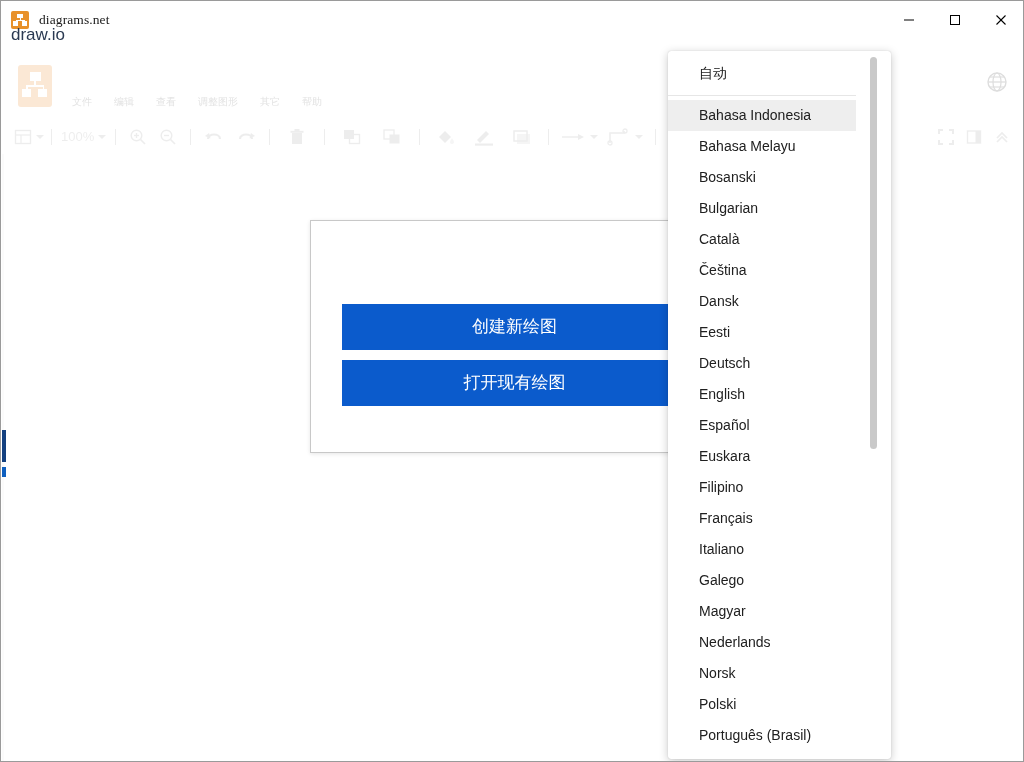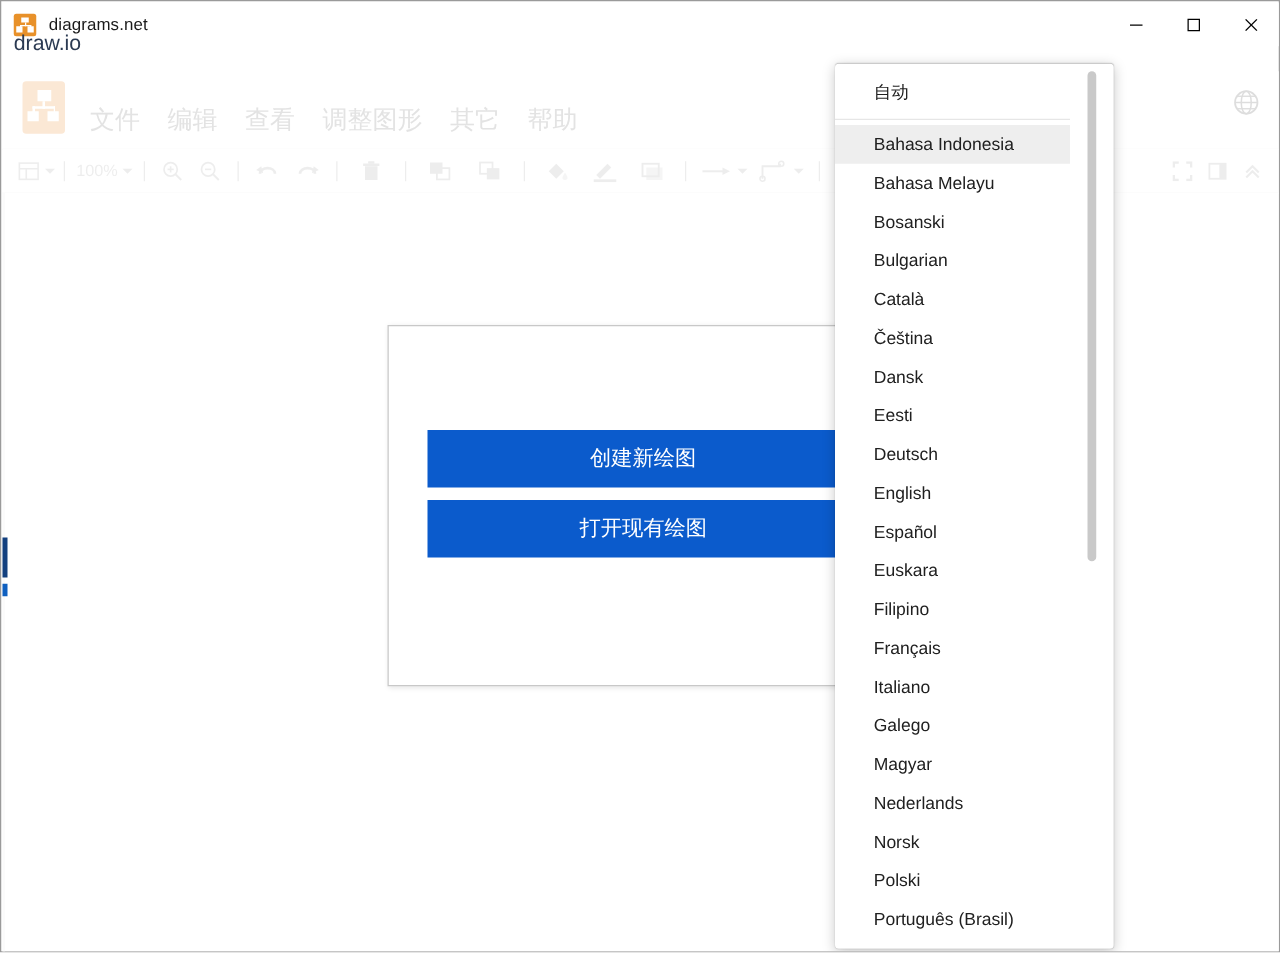--- a/index.html
+++ b/index.html
@@ -56,20 +56,21 @@
   #app-logo .lnk1 { width: 1px; height: 3px; left: 8.5px; top: 7.5px; }
   #app-logo .lnk2 { width: 9px; height: 1px; left: 4.5px; top: 9px; }
   #app-logo .lnk3 { width: 1px; height: 2px; left: 4.5px; top: 9px; }
   #app-logo .lnk4 { position:absolute; width: 1px; height: 2px; left: 13px; top: 9px; background:#ffffff;}
 
   #title-text {
     margin-left: 10px;
     font-size: 13.5px;
     color: #1a1a1a;
     letter-spacing: 0.1px;
+    font-family: Liberation Serif, serif;
   }
   #win-controls {
     position: absolute;
     right: 0; top: 0;
     height: 35px;
     display: flex;
   }
   .win-btn {
     width: 46px; height: 35px;
     display: flex; align-items: center; justify-content: center;
@@ -114,21 +115,21 @@
   #menu-items {
     position: absolute;
     left: 70px; top: 0;
     height: 62px;
     display: flex;
     align-items: flex-end;
     padding-bottom: 10px;
     box-sizing: border-box;
   }
   .menu-item {
-    font-size: 20px;
+    font-size: 10px;
     color: #e3e3e3;
     margin-right: 22px;
     cursor: default;
     white-space: nowrap;
     font-family: Liberation Mono, monospace;
   }
   #globe-btn {
     position: absolute;
     right: 16px; top: 14px;
     width: 22px; height: 22px;
@@ -191,26 +192,25 @@
     position: absolute;
     left: 0; top: 313px;
     width: 4px; height: 10px;
     background: #0f5fbf;
   }
 
   
   #splash-dialog {
     position: absolute;
     left: 309px; top: 219px;
-    width: 406px; height: 289px;
+    width: 406px; height: 233px;
     background: #ffffff;
     border: 1px solid #c8c8c8;
     box-sizing: border-box;
     box-shadow: 0 1px 4px rgba(0,0,0,0.10);
-    margin-top: 40px;
   }
   #splash-buttons {
     position: absolute;
     left: 31px; top: 83px;
     width: 345px;
   }
   .splash-btn {
     display: block;
     width: 345px;
     height: 46px;

